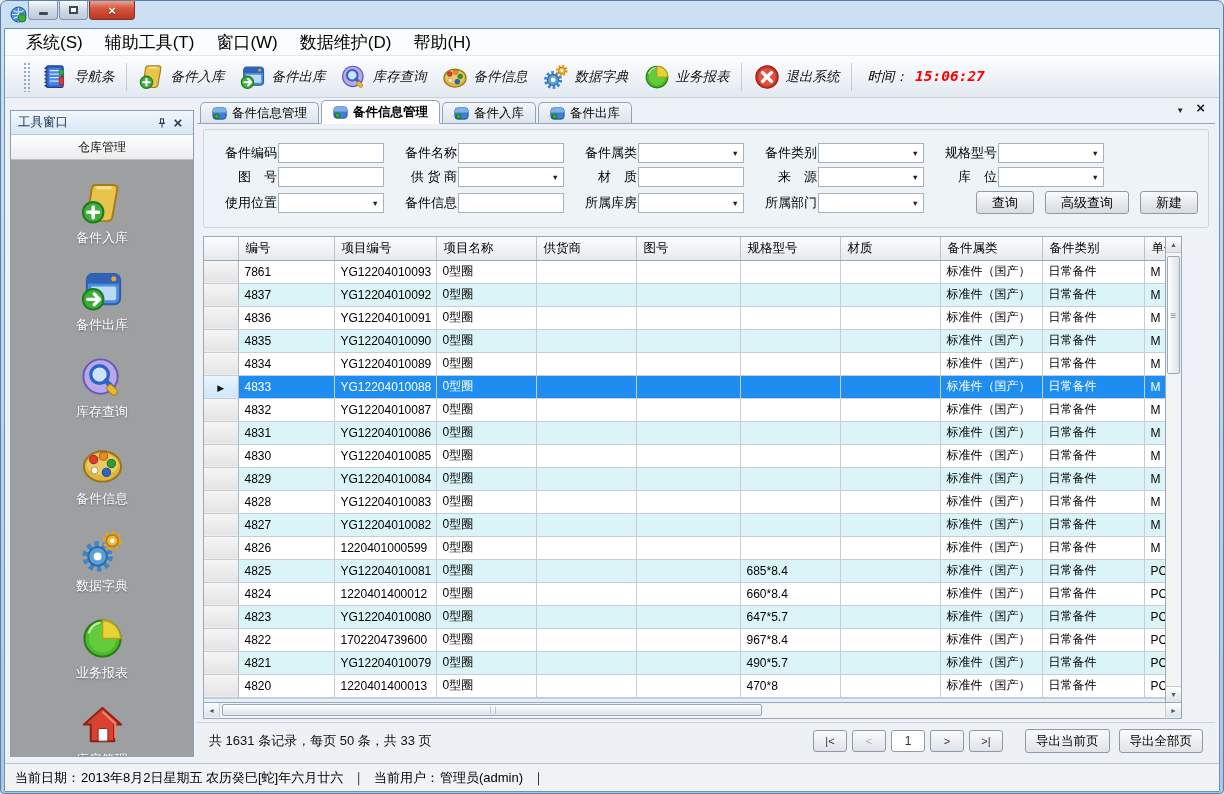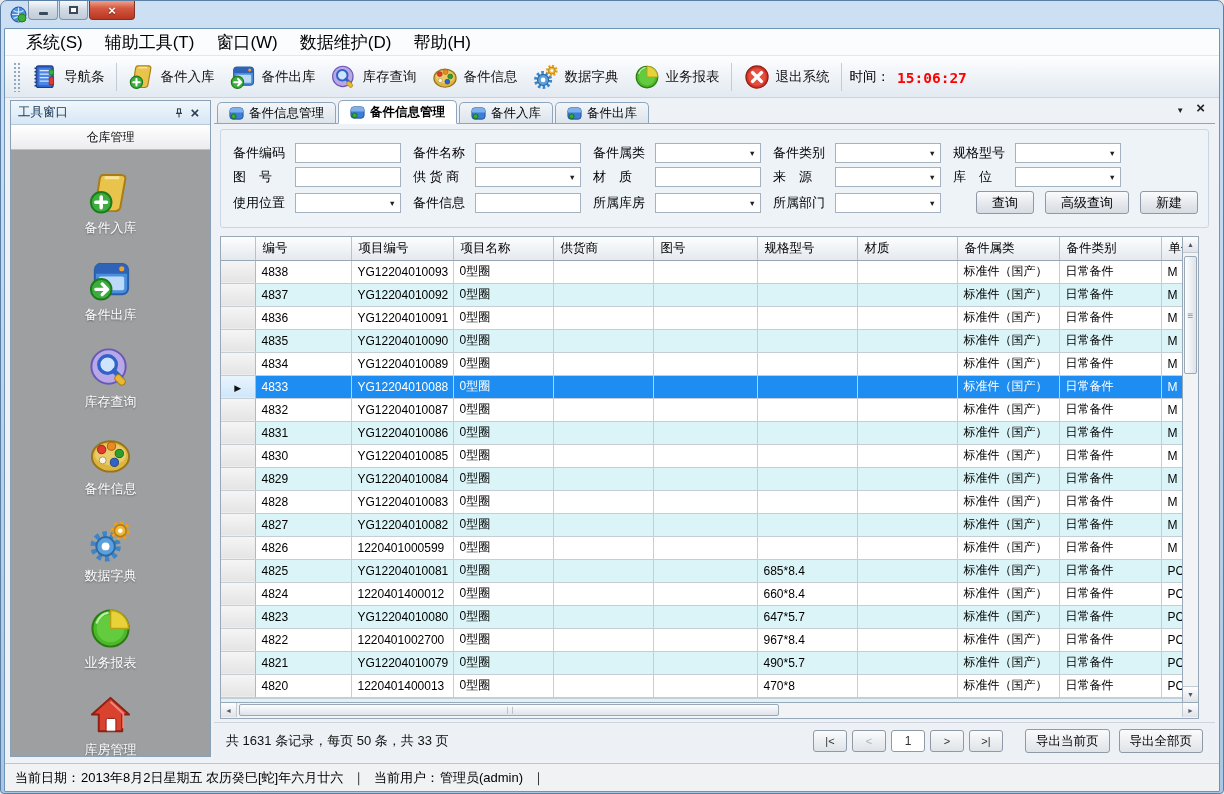--- a/index.html
+++ b/index.html
@@ -21,36 +21,36 @@
   .glyph-close{ color:#fff; font-weight:bold; font-size:13px; line-height:1; text-shadow:0 1px 1px #6e1a0c;}
   
   .frame{ margin:0 3px 3px; border:1px solid #6f94b8; background:#fff; height:764px;
     display:flex; flex-direction:column; border-radius:1px;}
   
   .menubar{ height:27px; background:#fbfcfd; display:flex; align-items:center; padding:0 10px;
     border-bottom:1px solid #e4e8ec; }
   .menu-item{ font-size:17px; padding:4px 11px; cursor:pointer; border-radius:2px;}
   
   .toolbar{ height:42px; background:linear-gradient(#fdfeff,#eaeff5 70%,#e2e9f0);
-    border-bottom:1px solid #c9d3dd; display:flex; align-items:center; padding:0 8px; }
+    border-bottom:1px solid #c9d3dd; display:flex; align-items:center; padding:0 18px;font-style:italic; }
   .grip{ width:7px; height:30px; margin-right:4px;
     background-image:radial-gradient(#93a9c0 1.1px, transparent 1.2px); background-size:4px 4px; }
   .titem{ display:flex; align-items:center; }
   .tbtn{ display:flex; align-items:center; gap:5px; padding:3px 7px; border-radius:3px; cursor:pointer;}
   .tbtn .ticon svg{ width:28px; height:28px; display:block;}
   .tbtn .tlbl{ font-size:13.5px; color:#111; white-space:nowrap;}
   .tsep{ display:none; }
   .tsep.show{ display:block; width:1px; height:28px; background:#c2ccd7; margin:0 4px; }
-  .time-box{ display:flex; align-items:flex-end; gap:7px; margin-left:4px;}
+  .time-box{ display:flex; align-items:flex-start; gap:7px; margin-left:12px;}
   .time-label{ font-size:13.5px; }
   .time-value{ color:#ff0000; font-weight:bold; font-size:14.5px; font-family:"DejaVu Sans Mono",monospace;}
   
   .main{ flex:1; display:flex; overflow:hidden; background:#eef2f6;}
   
-  .sidebar{ width:201px; margin:2px 2px 6px 5px; border:1px solid #8aa0b6; background:#9d9fa1;
+  .sidebar{ width:184px; margin:12px 2px 6px 5px; border:1px solid #8aa0b6; background:#9d9fa1;
     display:flex; flex-direction:column; }
   .sb-header{ height:24px; background:linear-gradient(#f0f7fd,#d7e7f5); border-bottom:1px solid #b9c9d9;
     display:flex; align-items:center; padding:0 7px; }
   .sb-title{ font-size:12.5px; color:#16334f; flex:1;}
   .sb-tool{ width:16px; height:16px; display:flex; align-items:center; justify-content:center;
     cursor:pointer; color:#2c3e50; }
   .sb-tool svg{ width:12px; height:12px;}
   .sb-close::before{ content:"×"; font-size:15px; font-weight:bold; line-height:1;}
   .sb-section{ height:25px; background:linear-gradient(#ffffff,#ececef); border-bottom:1px solid #bfbfbf;
     text-align:center; line-height:25px; font-size:12px; color:#111;}
@@ -68,21 +68,21 @@
   .tab.active{ background:#fff; font-weight:bold; height:24px; margin-bottom:-1px; border-bottom:1px solid #fff;}
   .tabstrip-tools{ margin-left:auto; display:flex; align-items:center; gap:12px; padding:0 10px 6px 0;}
   .ts-drop::before{ content:"▼"; font-size:8px; color:#222; }
   .ts-close::before{ content:"×"; font-size:15px; font-weight:bold; color:#222; line-height:1;}
   .tabstrip-tools span{ cursor:pointer; }
   
   .search-panel{ margin:5px 6px 2px 6px; border:1px solid #ccd6e0; border-radius:3px;
     background:#eef3f8; padding:9px 6px 9px 0; }
   .srow{ display:flex; align-items:center; margin:4px 0; }
   .pair{ display:flex; align-items:center; margin-left:12px; }
-  .pair .flabel{ width:62px; text-align:right; font-size:13px; padding-right:23px; white-space:nowrap;}
+  .pair .flabel{ width:62px; text-align:right; font-size:13px; padding-right:1px; white-space:nowrap;}
   .fld{ width:106px; height:20px; border:1px solid #a6b2bf; background:#fff; font-size:12px; padding:0 4px;
     font-family:inherit;}
   .selectbox{ width:106px; height:20px; border:1px solid #a6b2bf; background:#fff; position:relative; cursor:pointer;}
   .selectbox::after{ content:"▼"; position:absolute; right:4px; top:5px; font-size:7.5px; color:#222;}
   .form-buttons{ margin-left:auto; display:flex; gap:11px; margin-right:4px;}
   .btn{ height:23px; border:1px solid #8e9aa6; border-radius:3px; padding:0 15px; font-size:13px;
     background:linear-gradient(#fafbfc,#e3e7ec 60%,#d7dce2); cursor:pointer; font-family:inherit;}
   
   .grid-zone{ display:flex; margin:6px 6px 0 6px; }
   .grid-box{ width:962px; border:1px solid #98a8b8; border-right:none; background:#fff; overflow:hidden;}
@@ -602,21 +602,21 @@
                   <th>规格型号</th>
                   <th>材质</th>
                   <th>备件属类</th>
                   <th>备件类别</th>
                   <th>单位</th>
                 </tr>
               </thead>
               <tbody>
   <tr class="grid-row">
     <td class="ind"></td>
-    <td class="data">4838</td>
+    <td class="data">7861</td>
     <td class="data">YG12204010093</td>
     <td class="data">0型圈</td>
     <td class="data"></td>
     <td class="data"></td>
     <td class="data"></td>
     <td class="data"></td>
     <td class="data">标准件（国产）</td>
     <td class="data">日常备件</td>
     <td class="data">M</td>
   </tr>
@@ -827,21 +827,21 @@
     <td class="data">647*5.7</td>
     <td class="data"></td>
     <td class="data">标准件（国产）</td>
     <td class="data">日常备件</td>
     <td class="data">PC</td>
   </tr>
 
   <tr class="grid-row">
     <td class="ind"></td>
     <td class="data">4822</td>
-    <td class="data">1220401002700</td>
+    <td class="data">1702204739600</td>
     <td class="data">0型圈</td>
     <td class="data"></td>
     <td class="data"></td>
     <td class="data">967*8.4</td>
     <td class="data"></td>
     <td class="data">标准件（国产）</td>
     <td class="data">日常备件</td>
     <td class="data">PC</td>
   </tr>
 

